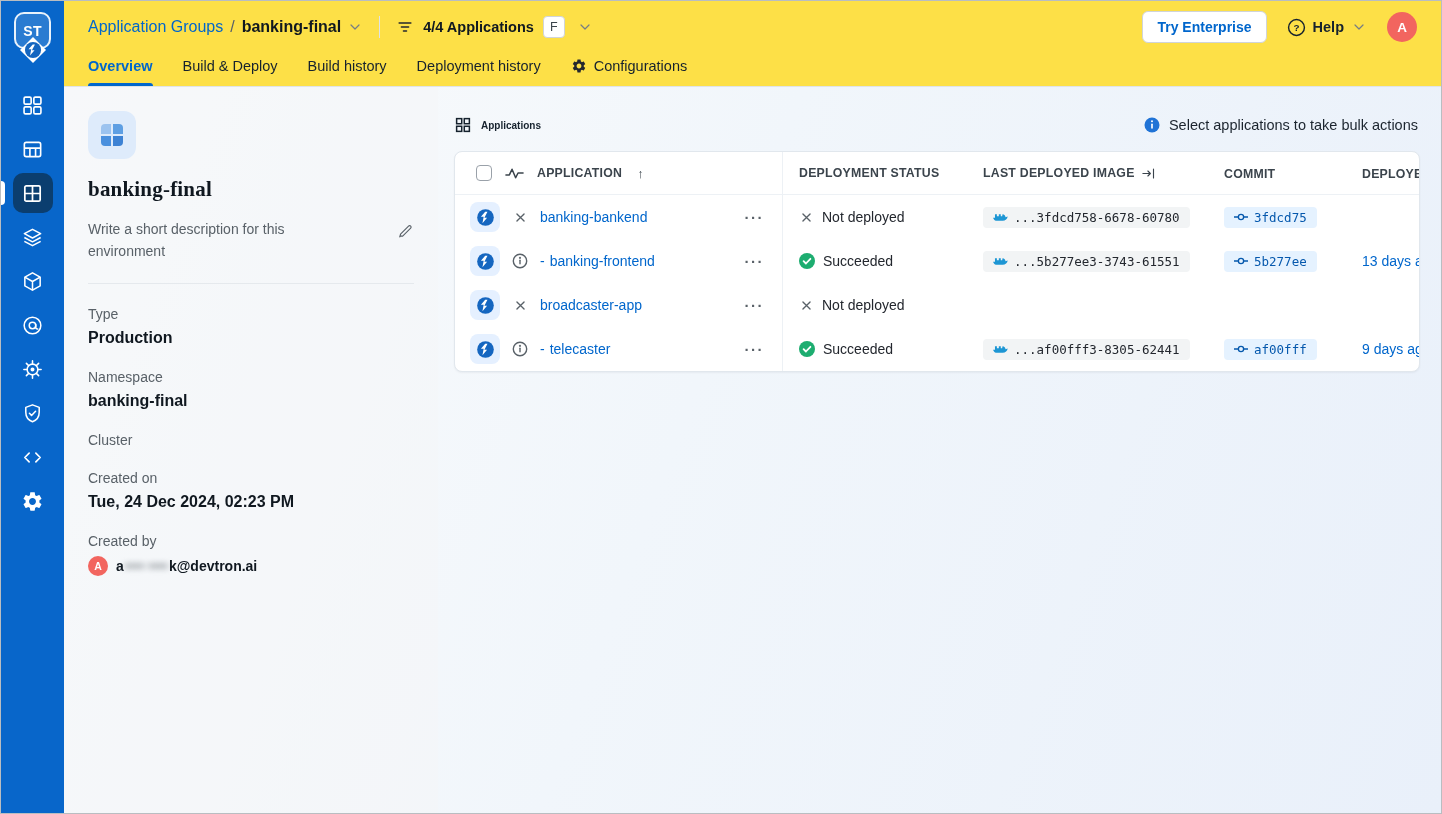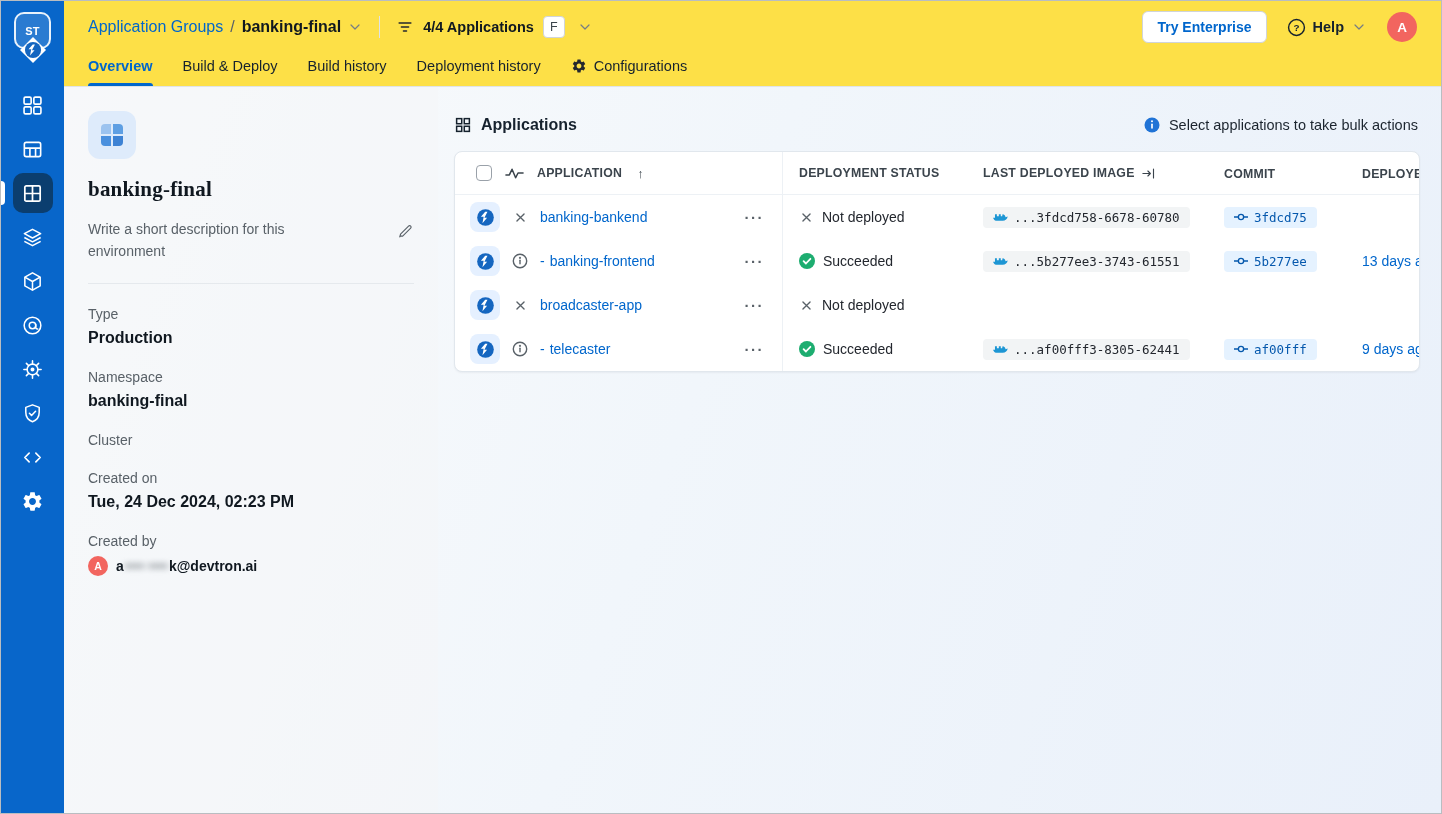--- a/index.html
+++ b/index.html
@@ -3,21 +3,21 @@
 <meta charset="utf-8">
 <style>
   * { margin:0; padding:0; box-sizing:border-box; }
   html,body { width:1442px; height:814px; overflow:hidden; }
   body { font-family:"Liberation Sans","DejaVu Sans",sans-serif; font-size:14px; color:#1B2126; background:#fff; }
   .app { display:flex; width:1442px; height:814px; border:1px solid #B9BDC1; }
 
   
   .sidebar { width:63px; background:#0866CA; flex:0 0 63px; display:flex; flex-direction:column; align-items:center; position:relative; }
   .logo-wrap { position:relative; width:63px; height:72px; }
-  .logo-badge { position:absolute; left:13px; top:11px; width:37px; height:37px; border:2px solid rgba(255,255,255,.9); border-radius:10px; background:rgba(255,255,255,.14); display:flex; align-items:center; justify-content:center; color:#fff; font-weight:700; font-size:11px; letter-spacing:.3px; }
+  .logo-badge { position:absolute; left:13px; top:11px; width:37px; height:37px; border:2px solid rgba(255,255,255,.9); border-radius:10px; background:rgba(255,255,255,.14); display:flex; align-items:center; justify-content:center; color:#fff; font-weight:700; font-size:14px; letter-spacing:.3px; }
   .logo-diamond { position:absolute; left:19px; top:36px; width:26px; height:26px; }
   .nav { display:flex; flex-direction:column; margin-top:10px; width:63px; }
   .nav-item { width:63px; height:44px; display:flex; align-items:center; justify-content:center; position:relative; cursor:pointer; }
   .nav-item svg { width:23px; height:23px; }
   .nav-item .box { width:40px; height:40px; border-radius:10px; display:flex; align-items:center; justify-content:center; }
   .nav-item.active .box { background:#0B3E6F; }
   .notch { position:absolute; left:0; top:50%; transform:translateY(-50%); width:4px; height:24px; background:#fff; border-radius:0 4px 4px 0; }
 
   
   .main { flex:1; display:flex; flex-direction:column; min-width:0; }
@@ -61,21 +61,21 @@
   .field-label { font-size:14px; color:#596168; margin-bottom:7px; }
   .field-value { font-size:16px; font-weight:600; color:#101820; }
   .createdby-row { display:flex; align-items:center; gap:8px; margin-top:2px; }
   .email { font-size:14px; font-weight:600; color:#101820; display:flex; align-items:center; }
   .redacted { filter:blur(3px); color:#6B7278; font-weight:400; margin:0 1px; }
 
   
   .right-panel { flex:1; min-width:0; padding:24px 23px 0 16px; }
   .panel-head { display:flex; align-items:center; height:28px; margin-bottom:12px; }
   .head-left { display:flex; align-items:center; gap:9px; }
-  .head-title { font-size:16px; font-weight:600; color:#16222E; }
+  .head-title { font-size:10px; font-weight:600; color:#16222E; }
   .head-right { margin-left:auto; display:flex; align-items:center; gap:8px; }
   .hint-text { font-size:14.5px; color:#1B242E; }
 
   .card { width:966px; background:#fff; border:1px solid #E1E7ED; border-radius:8px; box-shadow:0 1px 2px rgba(16,24,40,.05); overflow:hidden; }
   .tbl-row { display:grid; grid-template-columns:328px 192px 239px 136px 160px; align-items:center; height:44px; }
   .tbl-row.head { height:43px; border-bottom:1px solid #EDF1F5; }
   .c-app { display:flex; align-items:center; height:100%; border-right:1px solid #EDF1F5; padding-left:15px; gap:12px; min-width:0; }
   .tbl-row.head .c-app { padding-left:21px; gap:13px; }
   .col-label { font-size:12.3px; font-weight:600; color:#3B444C; letter-spacing:.25px; white-space:nowrap; }
   .sort-arrow { font-size:13px; font-weight:700; color:#3B444C; margin-left:2px; }

